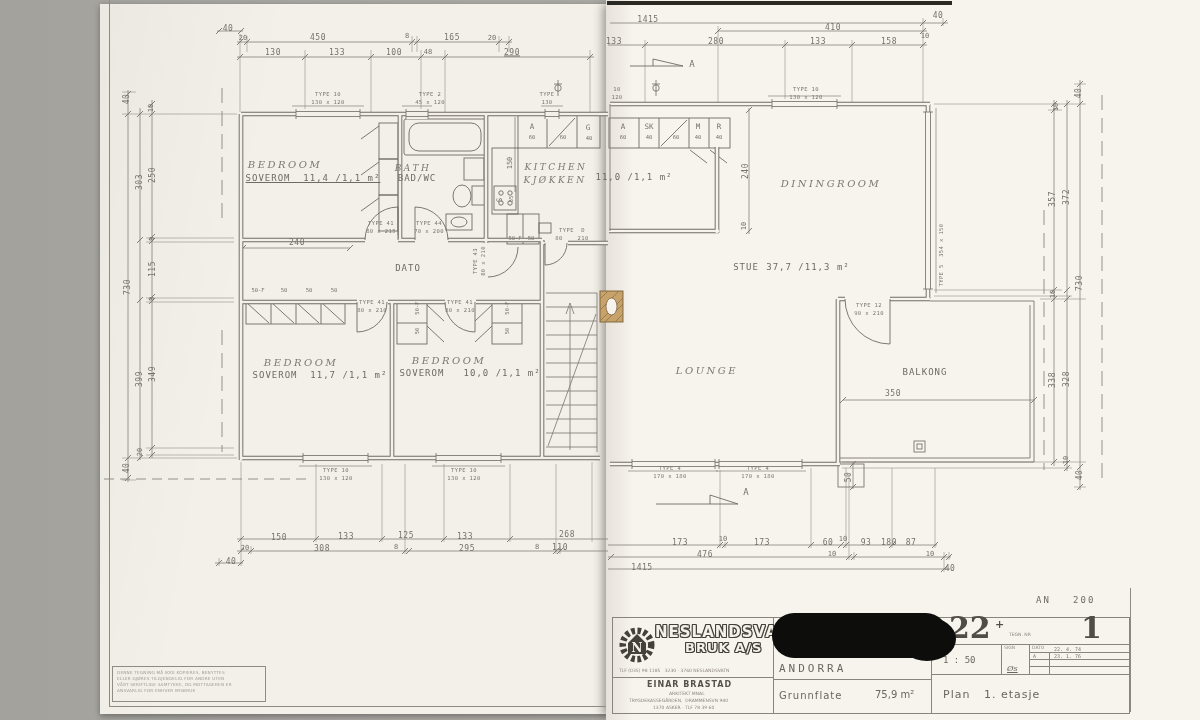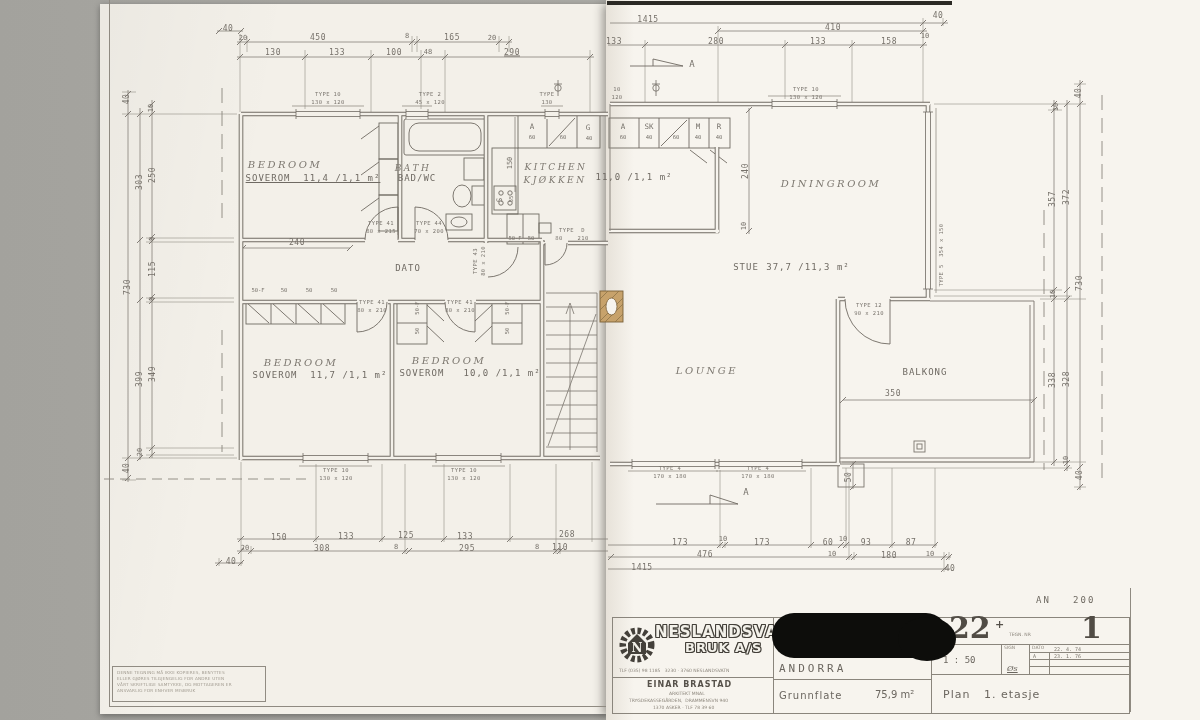--- a/index.html
+++ b/index.html
@@ -365,21 +365,21 @@
       <span class="lb dim" style="left: 231px; top: 561px;">40</span>
       <span class="lb dim" style="left: 680px; top: 542px;">173</span>
       <span class="lb dimS" style="left: 723px; top: 539px;">10</span>
       <span class="lb dim" style="left: 762px; top: 542px;">173</span>
       <span class="lb dim" style="left: 828px; top: 542px;">60</span>
       <span class="lb dimS" style="left: 843px; top: 539px;">10</span>
       <span class="lb dim" style="left: 866px; top: 542px;">93</span>
       <span class="lb dim" style="left: 911px; top: 542px;">87</span>
       <span class="lb dim" style="left: 705px; top: 554px;">476</span>
       <span class="lb dimS" style="left: 832px; top: 554px;">10</span>
-      <span class="lb dim" style="left: 889px; top: 555px; text-align: center;">180</span>
+      <span class="lb dim" style="left: 889px; top: 542px; text-align: center;">180</span>
       <span class="lb dimS" style="left: 930px; top: 554px;">10</span>
       <span class="lb dim" style="left: 642px; top: 567px;">1415</span>
       <span class="lb dim" style="left: 950px; top: 568px;">40</span>
     </div>
 
   <span id="an-ref" class="tb-abs">AN   200</span>
 
   <div id="tblock">
     <div class="vl" style="left:160px;top:0;width:1px;height:95px;"></div>
     <div class="vl" style="left:318px;top:0;width:1px;height:95px;"></div>

